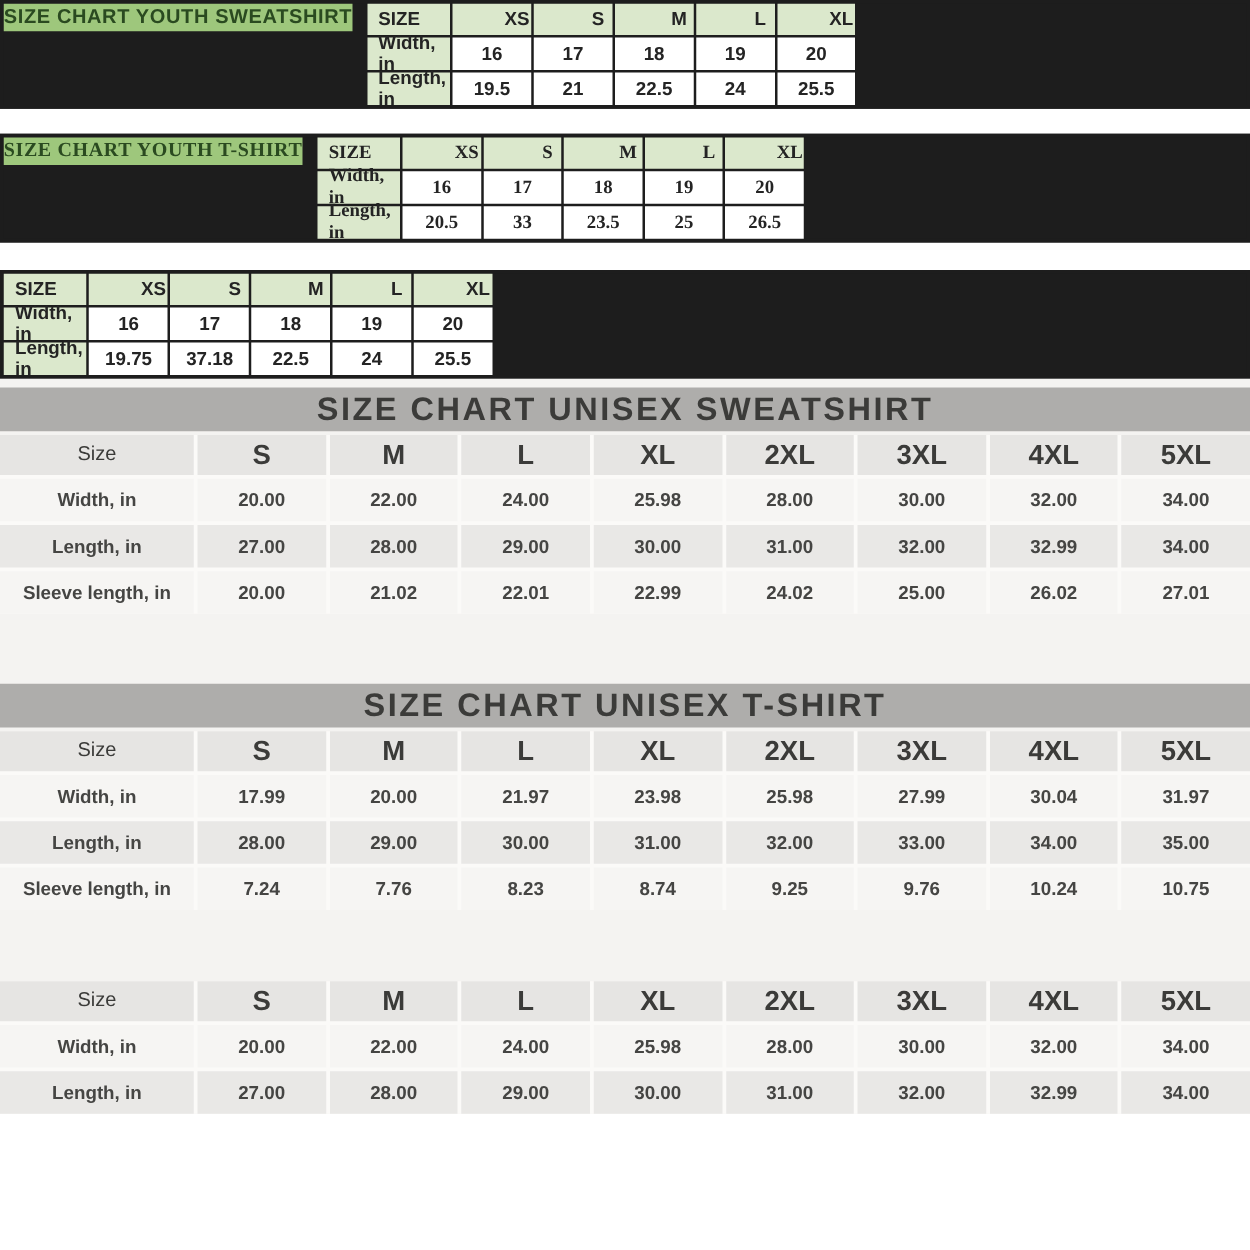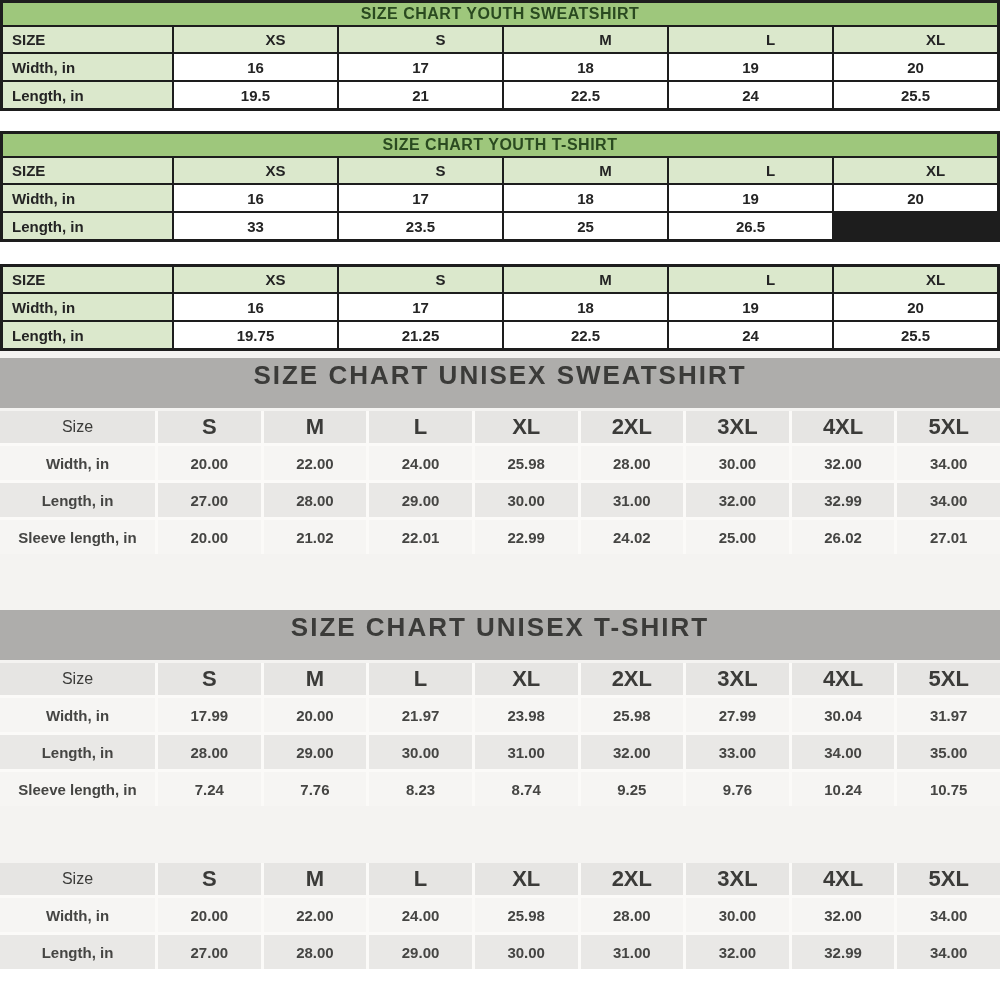--- a/index.html
+++ b/index.html
@@ -8,24 +8,24 @@
     width: 1000px; height: 1000px; overflow: hidden;
     background: #ffffff;
     font-family: "Liberation Sans", sans-serif;
   }
 
   
   #youth-section { background: #ffffff; }
   .ychart {
     border: 3px solid #1d1d1d;
     background: #1d1d1d;
-    display: flex; flex-direction: column; gap: 2px;
+    display: flex; gap: 12px;
   }
   .ychart.m1 { margin-bottom: 20px; }
-  .ychart.m2 { margin-bottom: 22px; }
+  .ychart.m2 { margin-bottom: 22px; font-family: Liberation Serif, serif; }
   .ytitle {
     background: #9ec77c; color: #2a4a20;
     font-weight: bold; font-size: 16px; letter-spacing: .5px;
     text-align: center; height: 22px; line-height: 22px;
   }
   .ygrid {
     display: grid; grid-template-columns: 17% repeat(5, 1fr);
     gap: 2px; background: #1d1d1d;
   }
   .yc {
@@ -37,21 +37,21 @@
   .yc.h { background: #dbe8cc; height: 25px; padding-left: 40px; }
   .yc.l { background: #dbe8cc; justify-content: flex-start; padding-left: 9px; }
 
   
   #unisex-section { background: #f4f3f1; padding-top: 7px; }
   .uchart.m1 { margin-bottom: 56px; }
   .uchart.m2 { margin-bottom: 57px; }
   .utitle {
     background: #aeadab; color: #3b3b39;
     font-weight: bold; font-size: 26px; letter-spacing: 2px;
-    text-align: center; height: 50px; line-height: 35px;
+    text-align: center; height: 35px; line-height: 35px;
     margin-bottom: 3px;
   }
   .ugrid {
     display: grid; grid-template-columns: 15.5% repeat(8, 1fr);
     gap: 3px; background: #fbfaf8;
   }
   .uc {
     color: #454543;
     display: flex; align-items: center; justify-content: center;
     height: 34px; font-size: 15px; font-weight: bold;
@@ -97,20 +97,21 @@
         <div class="yc h">M</div>
         <div class="yc h">L</div>
         <div class="yc h">XL</div>
         <div class="yc l">Width, in</div>
         <div class="yc v">16</div>
         <div class="yc v">17</div>
         <div class="yc v">18</div>
         <div class="yc v">19</div>
         <div class="yc v">20</div>
         <div class="yc l">Length, in</div>
+        <div class="yc v">20.5</div>
         <div class="yc v">33</div>
         <div class="yc v">23.5</div>
         <div class="yc v">25</div>
         <div class="yc v">26.5</div>
       </div>
     </div>
     <div class="ychart ">
       <div class="ygrid">
         <div class="yc h l">SIZE</div>
         <div class="yc h">XS</div>
@@ -119,21 +120,21 @@
         <div class="yc h">L</div>
         <div class="yc h">XL</div>
         <div class="yc l">Width, in</div>
         <div class="yc v">16</div>
         <div class="yc v">17</div>
         <div class="yc v">18</div>
         <div class="yc v">19</div>
         <div class="yc v">20</div>
         <div class="yc l">Length, in</div>
         <div class="yc v">19.75</div>
-        <div class="yc v">21.25</div>
+        <div class="yc v">37.18</div>
         <div class="yc v">22.5</div>
         <div class="yc v">24</div>
         <div class="yc v">25.5</div>
       </div>
     </div>
   </div>
 <div id="unisex-section">
     <div class="uchart m1">
       <div class="utitle">SIZE CHART UNISEX SWEATSHIRT</div>
       <div class="ugrid">

